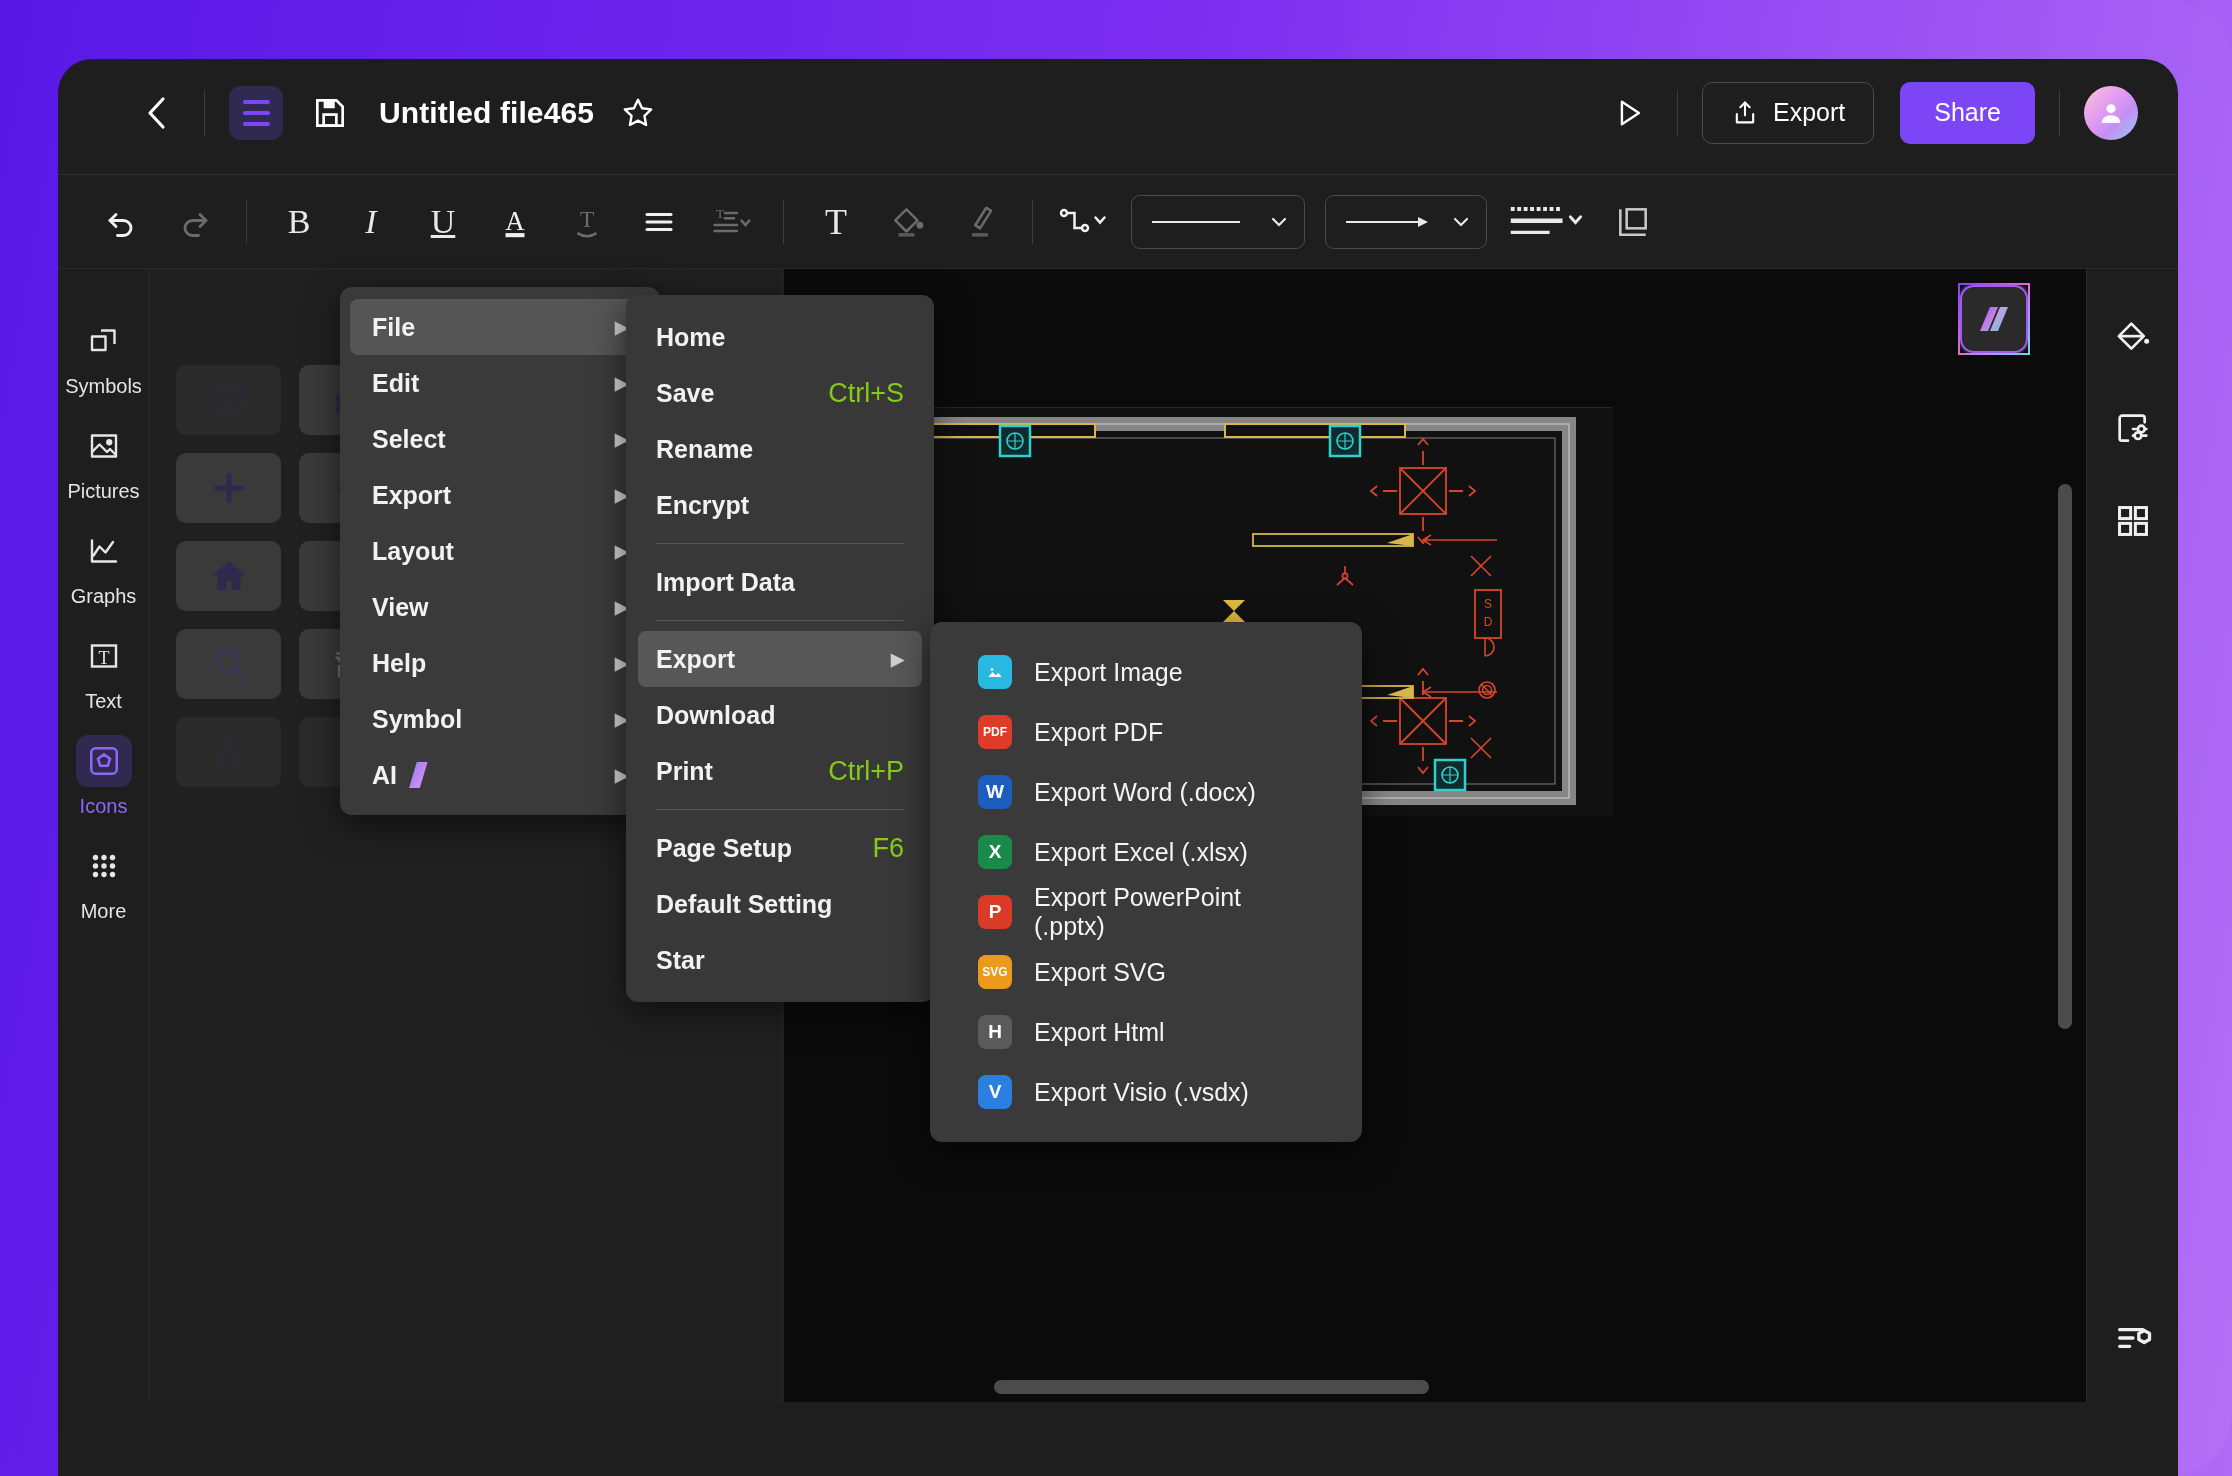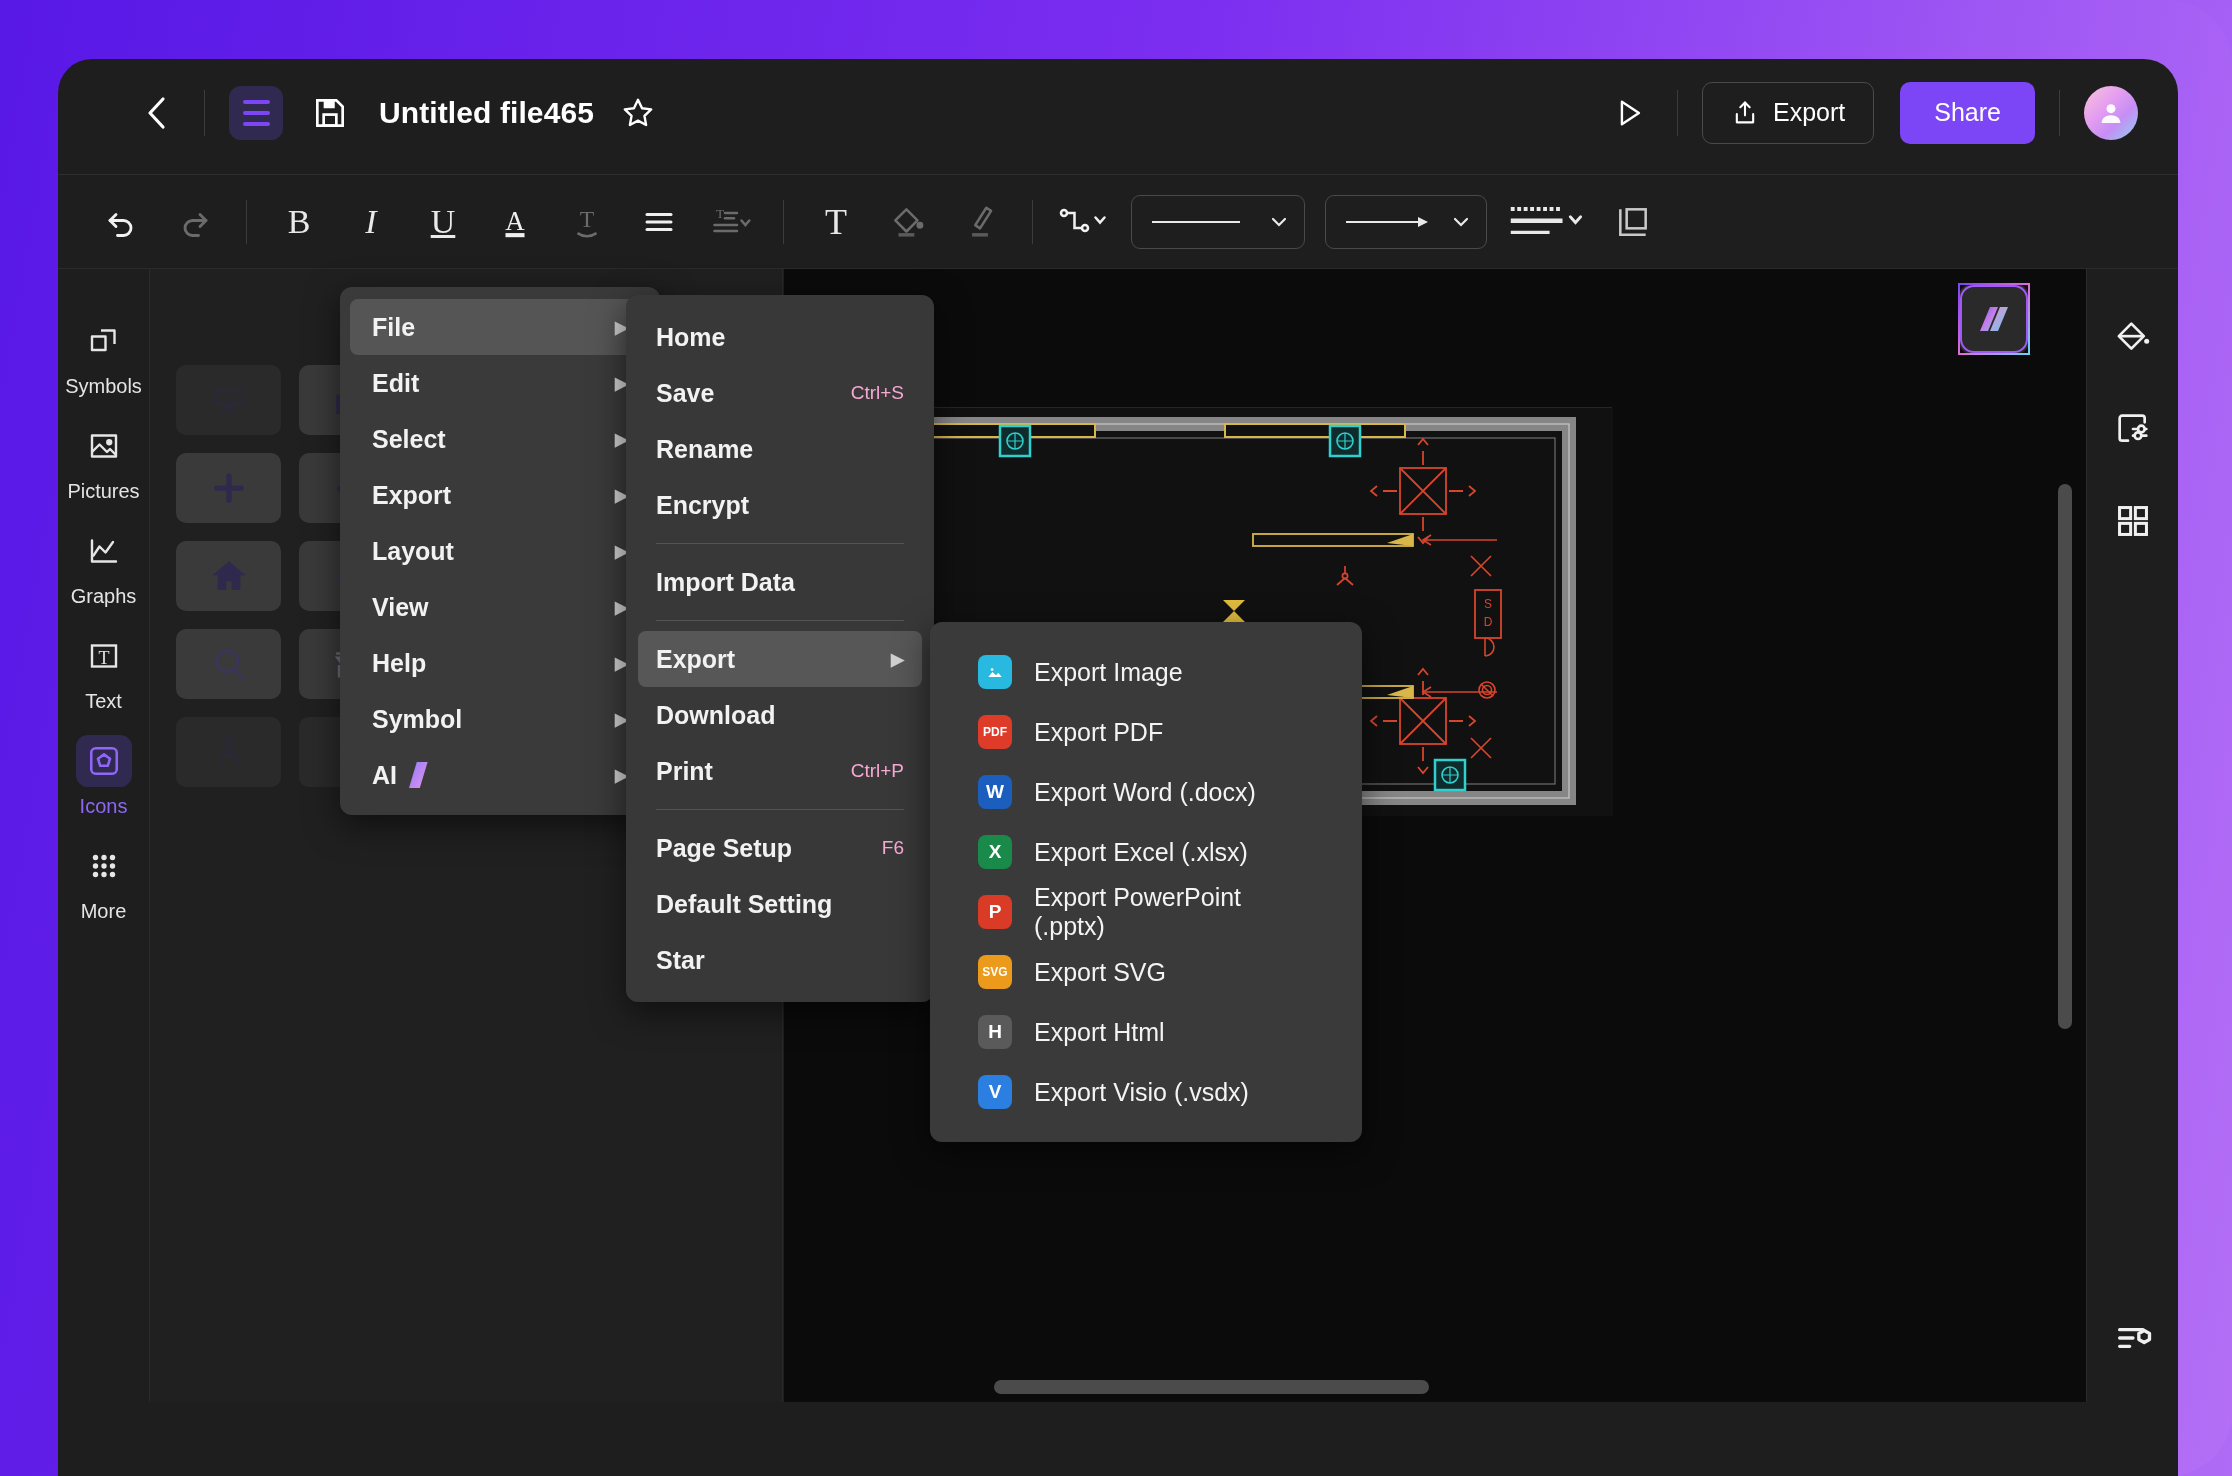--- a/index.html
+++ b/index.html
@@ -165,21 +165,21 @@
   }
   .menu-row .caret { margin-left: auto; color: #cfcfcf; font-size: 17px; }
   .menu-row.sel { background: #555555; }
   .menu-l2 {
     left: 568px; top: 236px; width: 308px; padding: 14px 12px; background: #383838;
   }
   .menu-row2 {
     display: flex; align-items: center; height: 56px; padding: 0 18px;
     color: #f2f2f2; font-size: 25px; font-weight: bold; cursor: pointer; border-radius: 8px;
   }
-  .menu-row2 .short { margin-left: auto; color: #f9a8d4; font-weight: normal; font-size: 19px; }
+  .menu-row2 .short { margin-left: auto; color: #84cc16; font-weight: normal; font-size: 27px; }
   .menu-row2 .caret { margin-left: auto; color: #d0d0d0; font-size: 17px; }
   .menu-row2.sel { background: #575757; }
   .msep { height: 1px; background: #545454; margin: 10px 18px; }
   .menu-l3 {
     left: 872px; top: 563px; width: 432px; padding: 20px 16px; background: #3a3a3a;
   }
   .menu-row3 {
     display: flex; align-items: center; gap: 22px; height: 60px; padding: 0 32px;
     color: #f4f4f4; font-size: 25px; cursor: pointer;
   }

